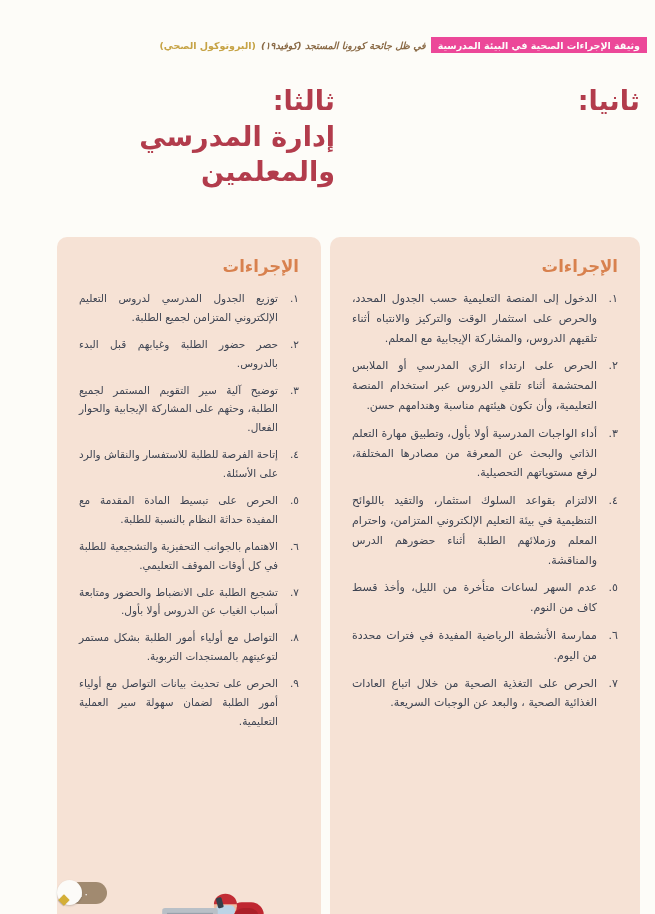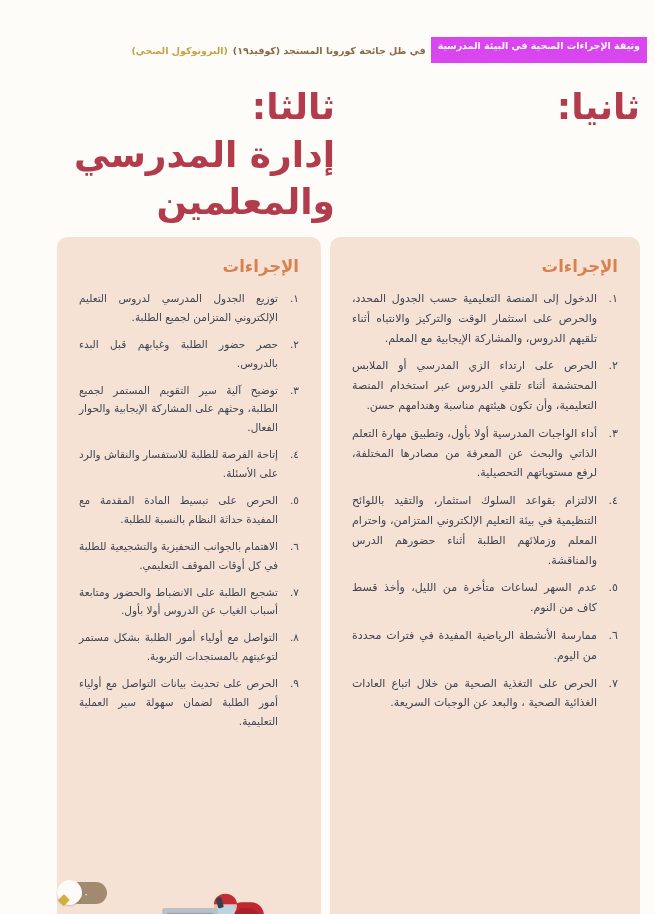--- a/index.html
+++ b/index.html
@@ -8,28 +8,28 @@
   .page {
     position:relative; width:655px; height:914px; margin:0 auto;
     background:#fdfcf8; overflow:hidden;
   }
   
   .doc-header {
     position:absolute; top:37px; right:8px;
     direction:rtl; display:flex; align-items:center; gap:5px;
     font-size:9.5px; font-weight:bold; white-space:nowrap;
   }
-  .doc-header .hl { background:#d946ef; color:#fdfdfb; padding:3px 7px 12px; }
-  .doc-header .mid { color:#8a6a46; }
+  .doc-header .hl { background:#ec4899; color:#fdfdfb; padding:3px 7px 2px; }
+  .doc-header .mid { color:#8a6a46;font-style:italic; }
   .doc-header .suf { color:#c6a345; }
 
   
   .section-title {
     position:absolute; direction:rtl; text-align:right;
-    font-size:36px; font-weight:bold; color:#b23c4c; line-height:1.32;
+    font-size:27px; font-weight:bold; color:#b23c4c; line-height:1.32;
   }
   .title-students { top:83px; right:15px; }
   .title-admin { top:83px; right:320px; }
 
   
   .panel {
     position:absolute; top:237px; height:837px;
     background:#f6e2d5; border-radius:10px;
   }
   .panel-right { right:15px; width:310px; }

